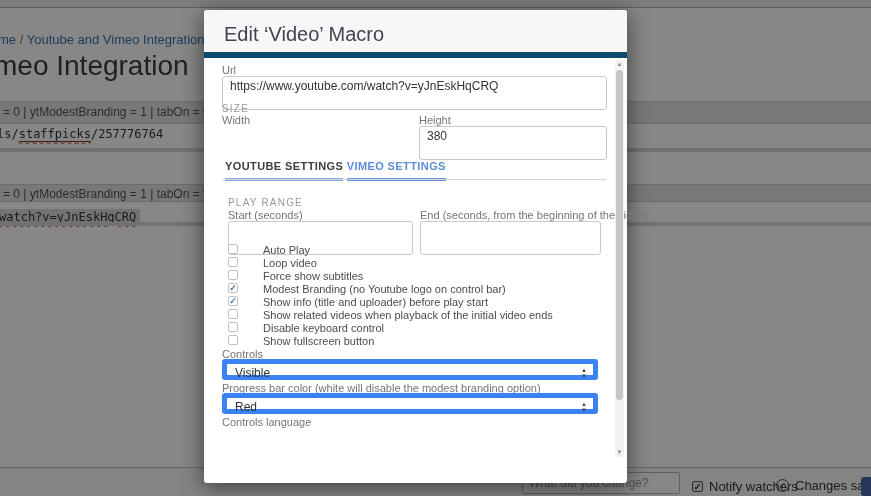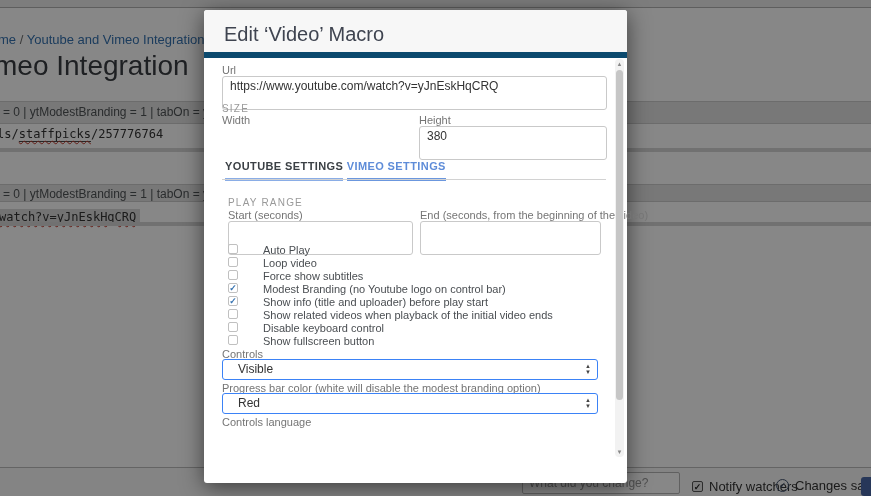--- a/index.html
+++ b/index.html
@@ -48,22 +48,22 @@
   .tab { display:inline-block; padding-bottom:6px; border-bottom:3px solid transparent; }
   .tab-active { color:#3b4045; border-bottom-color:#8aade6; margin-right:0; }
   .tab-idle { color:#5e8cd8; border-bottom-color:#6b97de; }
   .tabs-rule { position:absolute; top:121px; left:18px; width:384px; border-bottom:1px solid #d2d2d2; }
   .cbx-row { position:absolute; left:24px; height:13px; display:flex; align-items:flex-start; gap:25px; }
   .cbx { width:10px; height:10px; border:1px solid #c0c0c0; border-radius:2px; background:#fff;
          font-size:9px; line-height:9px; text-align:center; color:#3572b0; font-weight:bold; }
   .cbx .mark { display:none; }
   .checked .cbx .mark { display:inline; }
   .cbx-label { font-size:11px; color:#4a4e52; white-space:nowrap; }
-  .select { position:absolute; left:18px; width:376px; height:21px; border:1px solid #3b82f6; border-radius:3px;
-            background:#fff; font-size:12px; color:#333; line-height:19px; padding-left:15px; }
+  .select { position:absolute; left:18px; width:376px; height:21px; border:5px solid #3b82f6; border-radius:3px;
+            background:#fff; font-size:12px; color:#333; line-height:19px; padding-left:8px; }
   .stepper { position:absolute; right:6px; top:3px; display:flex; flex-direction:column; line-height:6px;
              font-size:6px; color:#444; text-align:center; }
   .m-scroll { position:absolute; top:1px; right:3px; width:9px; height:398px; background:#f2f2f2; border-radius:4px; }
   .m-thumb { position:absolute; top:11px; left:1px; width:7px; height:330px; background:#c6c6c6; border-radius:4px; }
   .sc-arrow { position:absolute; left:0; width:9px; font-size:6px; color:#888; text-align:center; }
   .m-footer { height:25px; background:#f5f5f5; border-top:1px solid #dedede; border-radius:0 0 3px 3px;
               display:flex; justify-content:flex-end; align-items:center; gap:14px; padding-right:14px; }
   .save-btn { background:#3b73af; color:#fff; font-weight:bold; font-size:12px; padding:3px 11px;
               border:none; border-radius:3px; }
   .cancel-link { color:#3572b0; font-size:12px; text-decoration:none; }

